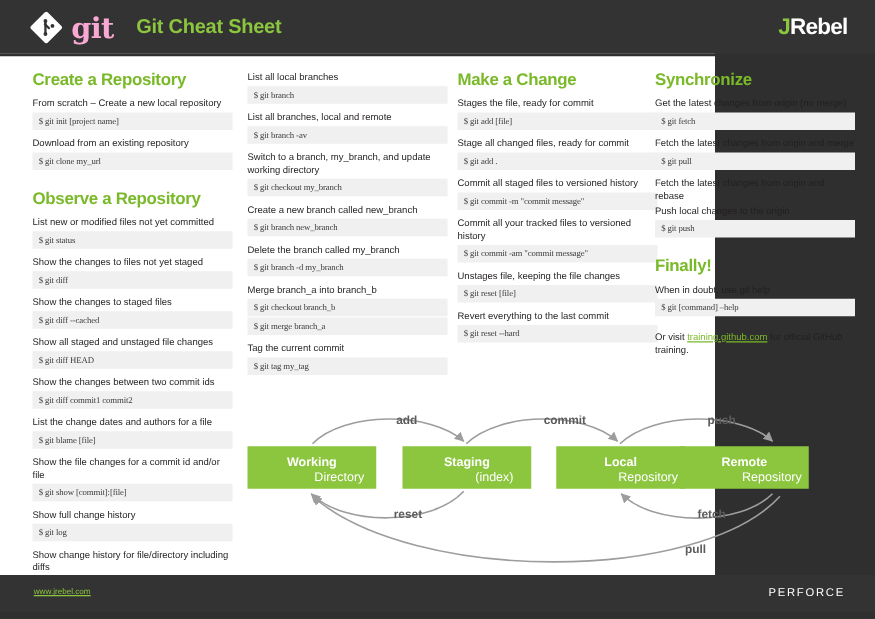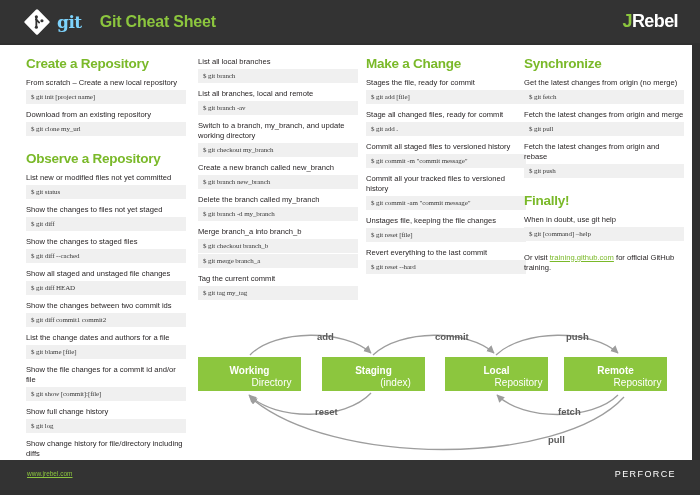--- a/index.html
+++ b/index.html
@@ -21,24 +21,24 @@
     width: 700px; height: 43px;
     background: #333333;
     display: flex; align-items: center;
   }
   .git-logo {
     margin-left: 24px;
     display: flex; align-items: center;
   }
   .git-mark { width: 26px; height: 26px; display:block; }
   .git-word {
-    color: #7dd3fc;
+    color: #f9a8d4;
     font-family: "DejaVu Serif", serif;
     font-weight: bold;
-    font-size: 17px;
+    font-size: 23px;
     letter-spacing: -0.5px;
     margin-left: 7px;
     line-height: 1;
     position: relative; top: 1px;
   }
   .header-title {
     color: #8cc63e;
     font-size: 16px;
     font-weight: bold;
     margin-left: 18px;
@@ -48,21 +48,21 @@
     position: absolute; right: 22px; top: 11px;
     font-size: 18px; font-weight: bold;
     letter-spacing: -0.6px;
   }
   .jrebel .j { color: #8cc63e; }
   .jrebel .rebel { color: #ffffff; }
 
   
   .sheet {
     position: absolute; left: 0; top: 43px;
-    width: 692px; height: 422px;
+    width: 572px; height: 422px;
     background: #ffffff;
     border-top: 2px solid #2f2f2f;
     border-bottom: 2px solid #2f2f2f;
   }
   .cols {
     position: absolute; left: 0; top: 0; width: 700px; height: 280px;
   }
   .col {
     position: absolute;
     top: 12px;
@@ -116,21 +116,21 @@
     text-align: center;
     width: 103px; height: 34px;
     padding-top: 8px;
     line-height: 1.18;
   }
   .node .l1 { font-size: 10px; font-weight: bold; display: block; }
   .node .l2 { font-size: 10px; display: block; margin-left: 44px; }
   .n1 { left: 198px; top: 40px; }
   .n2 { left: 322px; top: 40px; }
   .n3 { left: 445px; top: 40px; }
-  .n4 { left: 564px; top: 40px; }
+  .n4 { left: 544px; top: 40px; }
   .arrow-label {
     position: absolute;
     font-size: 9.5px;
     font-weight: bold;
     color: #5c5c5c;
     margin-left: 20px;
   }
 
   
   .footer {
@@ -235,20 +235,21 @@
           <div class="desc">Revert everything to the last commit</div>
           <div class="cmd">$ git reset --hard</div>
         </div>
       <div class="col col-4">
           <div class="section-title">Synchronize</div>
           <div class="desc">Get the latest changes from origin (no merge)</div>
           <div class="cmd">$ git fetch</div>
           <div class="desc">Fetch the latest changes from origin and merge</div>
           <div class="cmd">$ git pull</div>
           <div class="desc">Fetch the latest changes from origin and rebase</div>
+          <div class="desc">Push local changes to the origin</div>
           <div class="cmd">$ git push</div>
           <div class="section-title spaced">Finally!</div>
           <div class="desc">When in doubt, use git help</div>
           <div class="cmd">$ git [command] –help</div>
           <div class="desc" style="margin-top: 12px;"><span>Or visit </span><a class="link" href="#">training.github.com</a><span> for official GitHub training.</span></div>
         </div>
     </div>
 
     <div class="diagram">
       <svg width="700" height="145">

